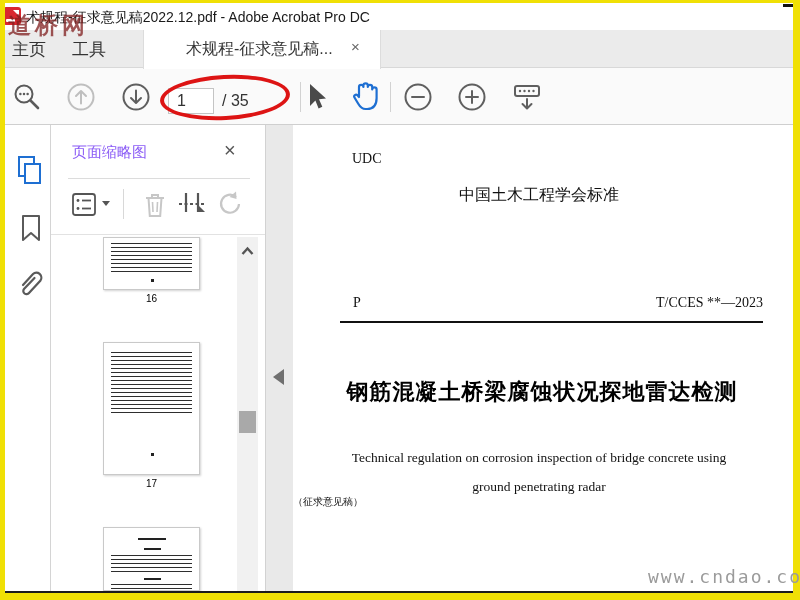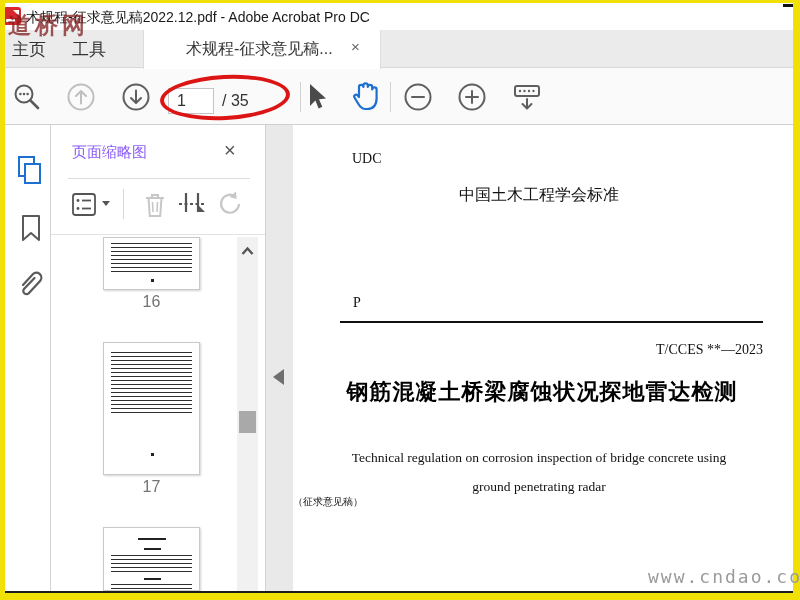--- a/index.html
+++ b/index.html
@@ -64,38 +64,38 @@
     border-left:4px solid transparent; border-right:4px solid transparent; border-top:5px solid #555; }
 
   .thumb { position:absolute; left:52px; width:97px; background:#fff; border:1px solid #c9c9c9;
     box-shadow:1px 1px 2px rgba(0,0,0,.18); }
   .thumb-16 { top:112px; height:53px; }
   .thumb-17 { top:217px; height:133px; }
   .thumb-18 { top:402px; height:64px; }
   .tlines { position:absolute; background:repeating-linear-gradient(to bottom,#2e2e2e 0 1px,transparent 1px 4px); }
   .theading { position:absolute; background:#222; height:2px; }
   .tdot { position:absolute; width:3px; height:3px; background:#222; }
-  .thumb-label { position:absolute; width:97px; left:52px; text-align:center; font-size:16px; color:#737373; }
+  .thumb-label { position:absolute; width:97px; left:52px; text-align:center; font-size:10px; color:#000000; }
   .label-16 { top:168px; } .label-17 { top:353px; }
 
   .vscroll { position:absolute; left:186px; top:112px; width:21px; height:354px; background:#f1f1f1; }
   .vscroll-thumb { position:absolute; left:2px; top:174px; width:17px; height:22px; background:#a9a9a9; }
 
   
   .gutter { left:265px; top:125px; width:28px; height:466px; background:#e9e9e9; border-left:1px solid #d2d2d2; }
   .collapse-arrow { position:absolute; left:7px; top:244px; width:0; height:0;
     border-top:8px solid transparent; border-bottom:8px solid transparent; border-right:11px solid #6f6f6f; }
 
   
   .doc { left:293px; top:125px; width:500px; height:466px; background:#fff; overflow:hidden;
     font-family:"Liberation Serif","DejaVu Serif",serif; color:#111; }
   .doc .udc { position:absolute; left:59px; top:26px; font-size:14px; }
   .doc .society { position:absolute; left:0; top:60px; width:492px; text-align:center; font-size:16px; }
   .doc .pmark { position:absolute; left:60px; top:170px; font-size:14px; }
-  .doc .stdno { position:absolute; left:0; top:170px; width:470px; text-align:right; font-size:14px;margin-top:47px; }
+  .doc .stdno { position:absolute; left:0; top:170px; width:470px; text-align:right; font-size:14px; }
   .doc .rule { position:absolute; left:47px; top:196px; width:423px; height:2px; background:#111; }
   .doc .title-cn { position:absolute; left:0; width:492px; text-align:center; font-size:22px; font-weight:bold;
     color:#000; letter-spacing:1px; font-family:"DejaVu Sans","Liberation Sans",sans-serif;padding-left:6px; }
   .doc .tcn1 { top:252px; } .doc .tcn2 { top:288px; }
   .doc .title-en { position:absolute; left:0; width:492px; text-align:center; font-size:13.5px; }
   .doc .ten1 { top:325px; } .doc .ten2 { top:354px; }
   .doc .draft { position:absolute; left:0; top:370px; width:492px; text-align:left; font-size:10px; }
 </style>
 </head>
 <body>

